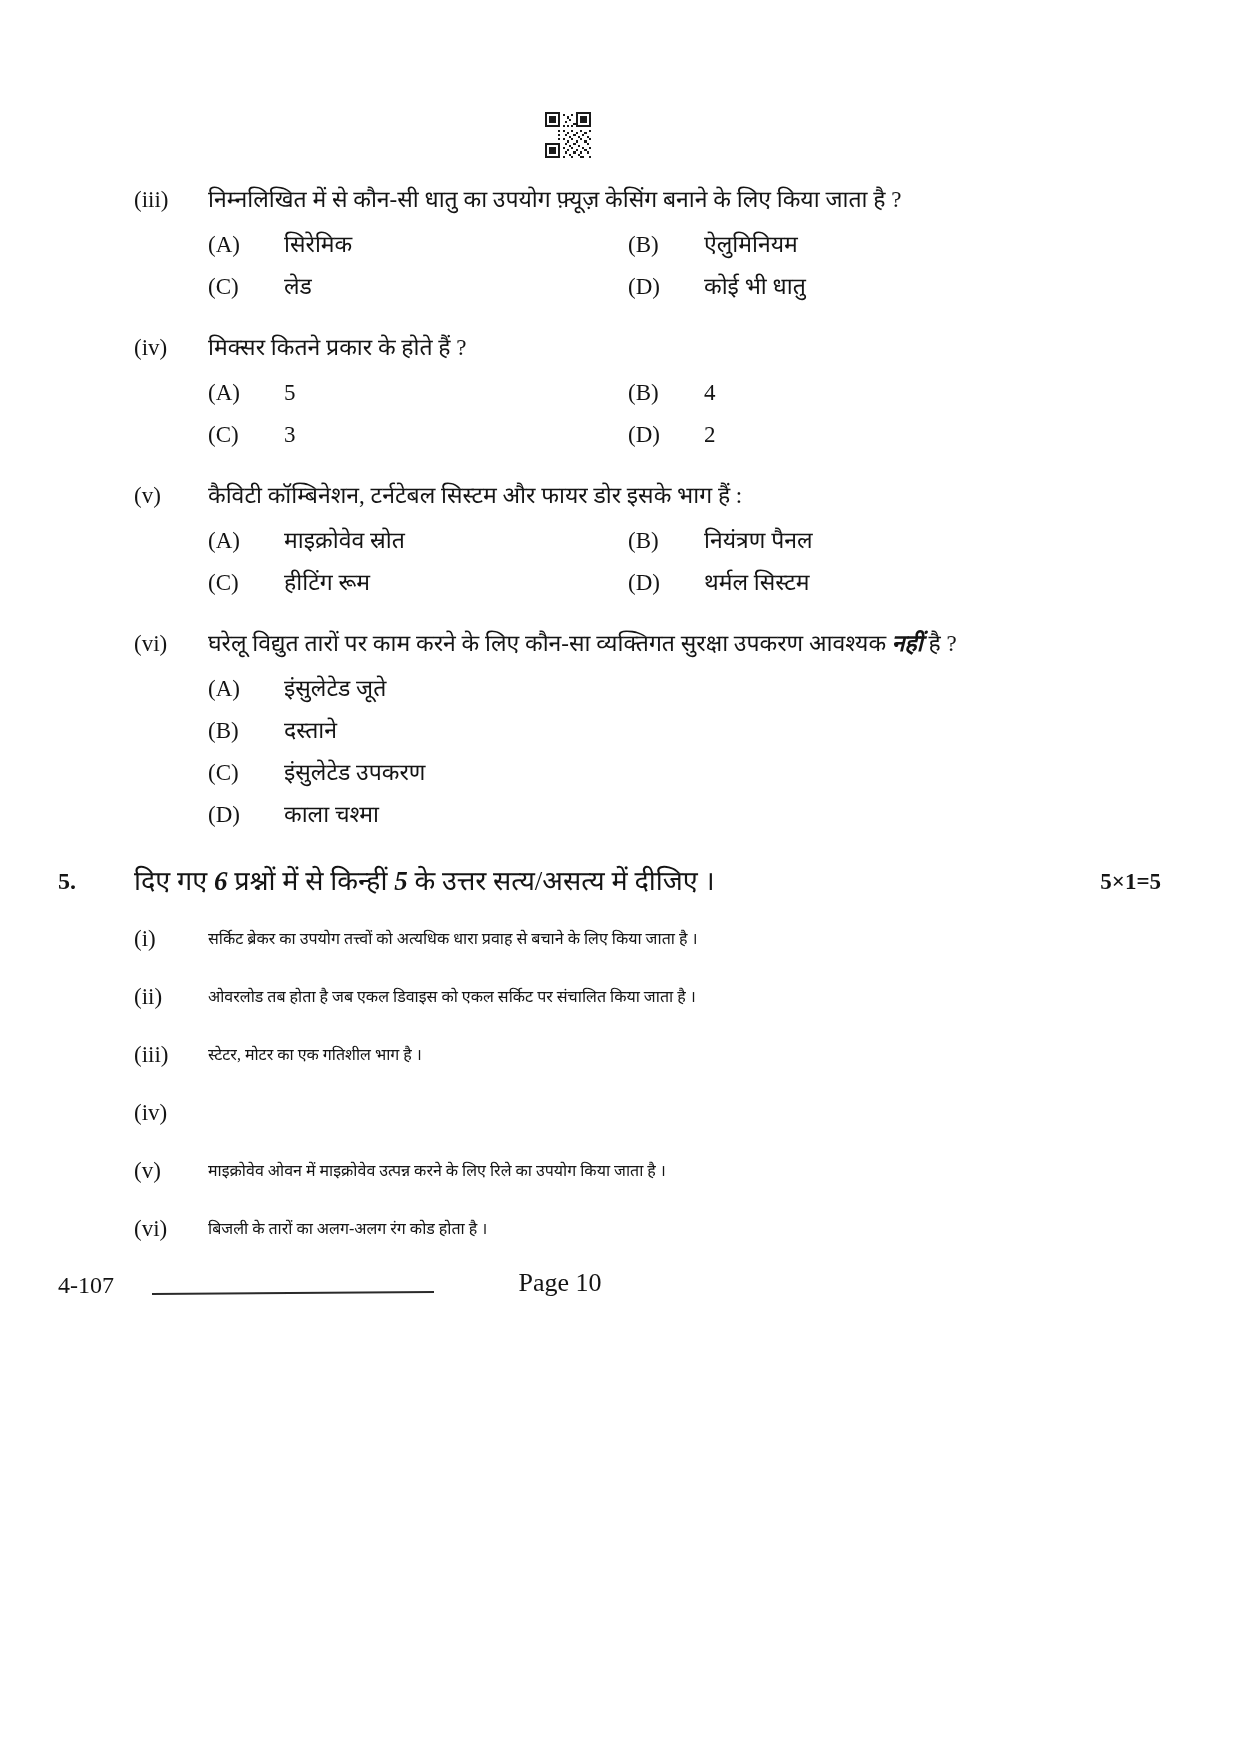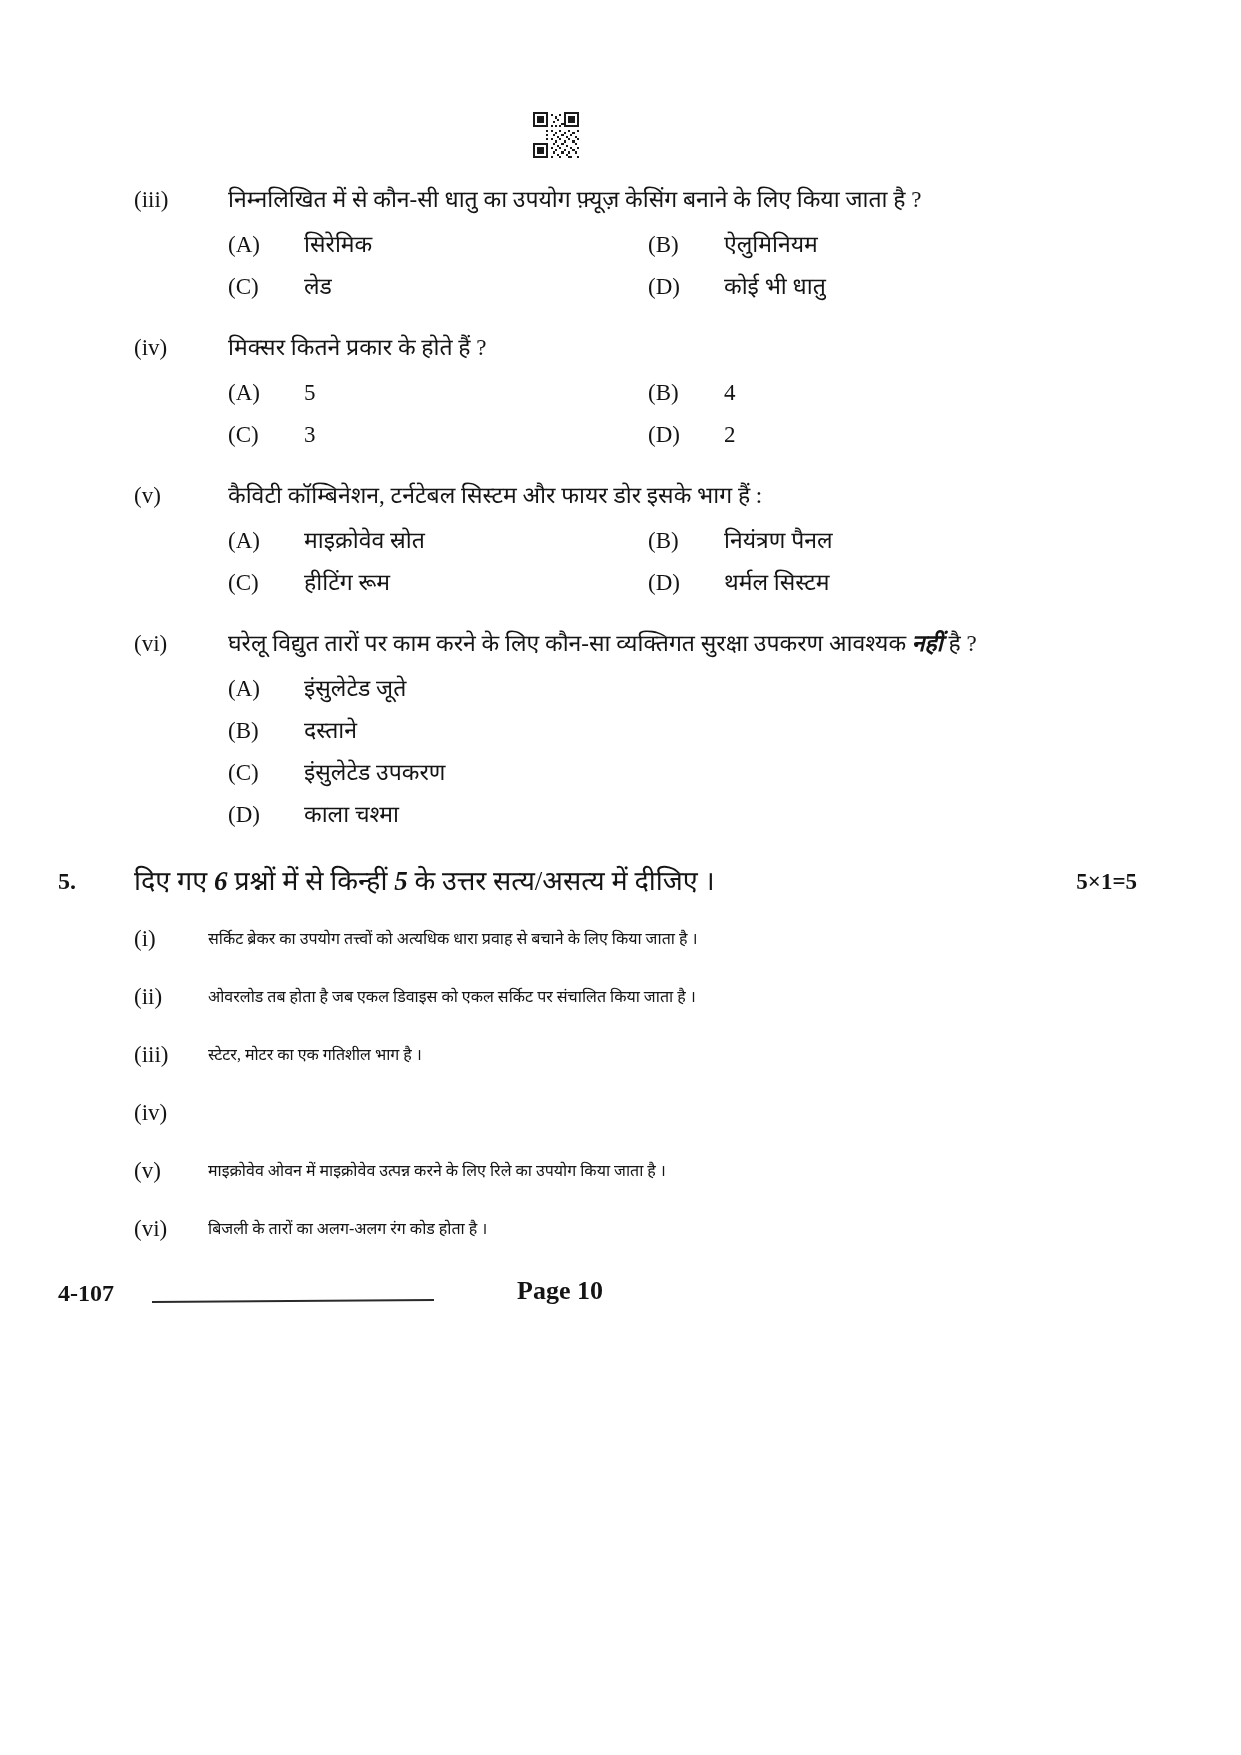--- a/index.html
+++ b/index.html
@@ -1,46 +1,46 @@
 <!DOCTYPE html>
 <html><head>
 <meta charset="utf-8">
 <style>
   * { margin:0; padding:0; box-sizing:border-box; }
   html,body { background:#ededed; }
   body { font-family:"Liberation Serif","DejaVu Serif",serif; color:#141414; }
   .page {
     position:relative; width:1241px; height:1755px; margin:0 auto;
-    background:#ffffff; padding:112px 104px 0 58px; overflow:hidden;
+    background:#ffffff; padding:112px 80px 0 58px; overflow:hidden;
   }
   .qr-wrap { display:flex; justify-content:center; margin-bottom:20px; }
   .qr-box { margin-right:84px; width:46px; height:46px; }
   .qr-box svg { width:46px; height:46px; display:block; }
 
   .q { display:flex; padding-left:76px; margin-bottom:18px; }
   .q .qlabel { flex:none; width:74px; font-size:23px; line-height:43px; }
-  .q .qbody { width:800px;margin-left:20px; }
+  .q .qbody { width:800px; }
   .qtext { font-size:23px; line-height:43px; text-align:justify; }
   .opts { margin-top:3px; }
   .opts.grid2 { display:grid; grid-template-columns:420px 1fr; }
   .opt { display:flex; font-size:23px; line-height:42px; }
   .opt .okey { flex:none; width:76px; }
   .q.last-mcq { margin-bottom:24px; }
 
   .q5-head { display:flex; align-items:flex-start; margin-bottom:14px; }
   .q5-num { flex:none; width:76px; font-size:24px; line-height:43px; font-weight:bold; }
   .q5-intro { flex:1; font-size:27px; line-height:43px; }
   .q5-marks { flex:none; margin-left:auto; font-size:23px; line-height:43px; font-weight:bold; }
   .bi { font-weight:bold; font-style:italic; }
 
   .tf-item { display:flex; padding-left:76px; margin-bottom:15px; }
   .tf-item .tflabel { flex:none; width:74px; font-size:23px; line-height:43px; }
   .tf-item .tftext { width:806px; font-size:16px; line-height:43px; text-align:justify; }
 
-  .footer { position:relative; height:44px; margin-top:24px;font-weight:bold; }
+  .footer { position:relative; height:44px; margin-top:16px; }
   .footer-code { position:absolute; left:0; top:6px; font-size:24px; }
   .footer-line { position:absolute; left:94px; top:26px; width:282px; border-top:2px solid #2a2a2a; transform:rotate(-0.4deg); }
   .footer-page { position:absolute; left:502px; top:2px; transform:translateX(-50%); font-size:26px; }
 </style>
 </head>
 <body>
 
 <div class="page">
 
   <div class="qr-wrap">

